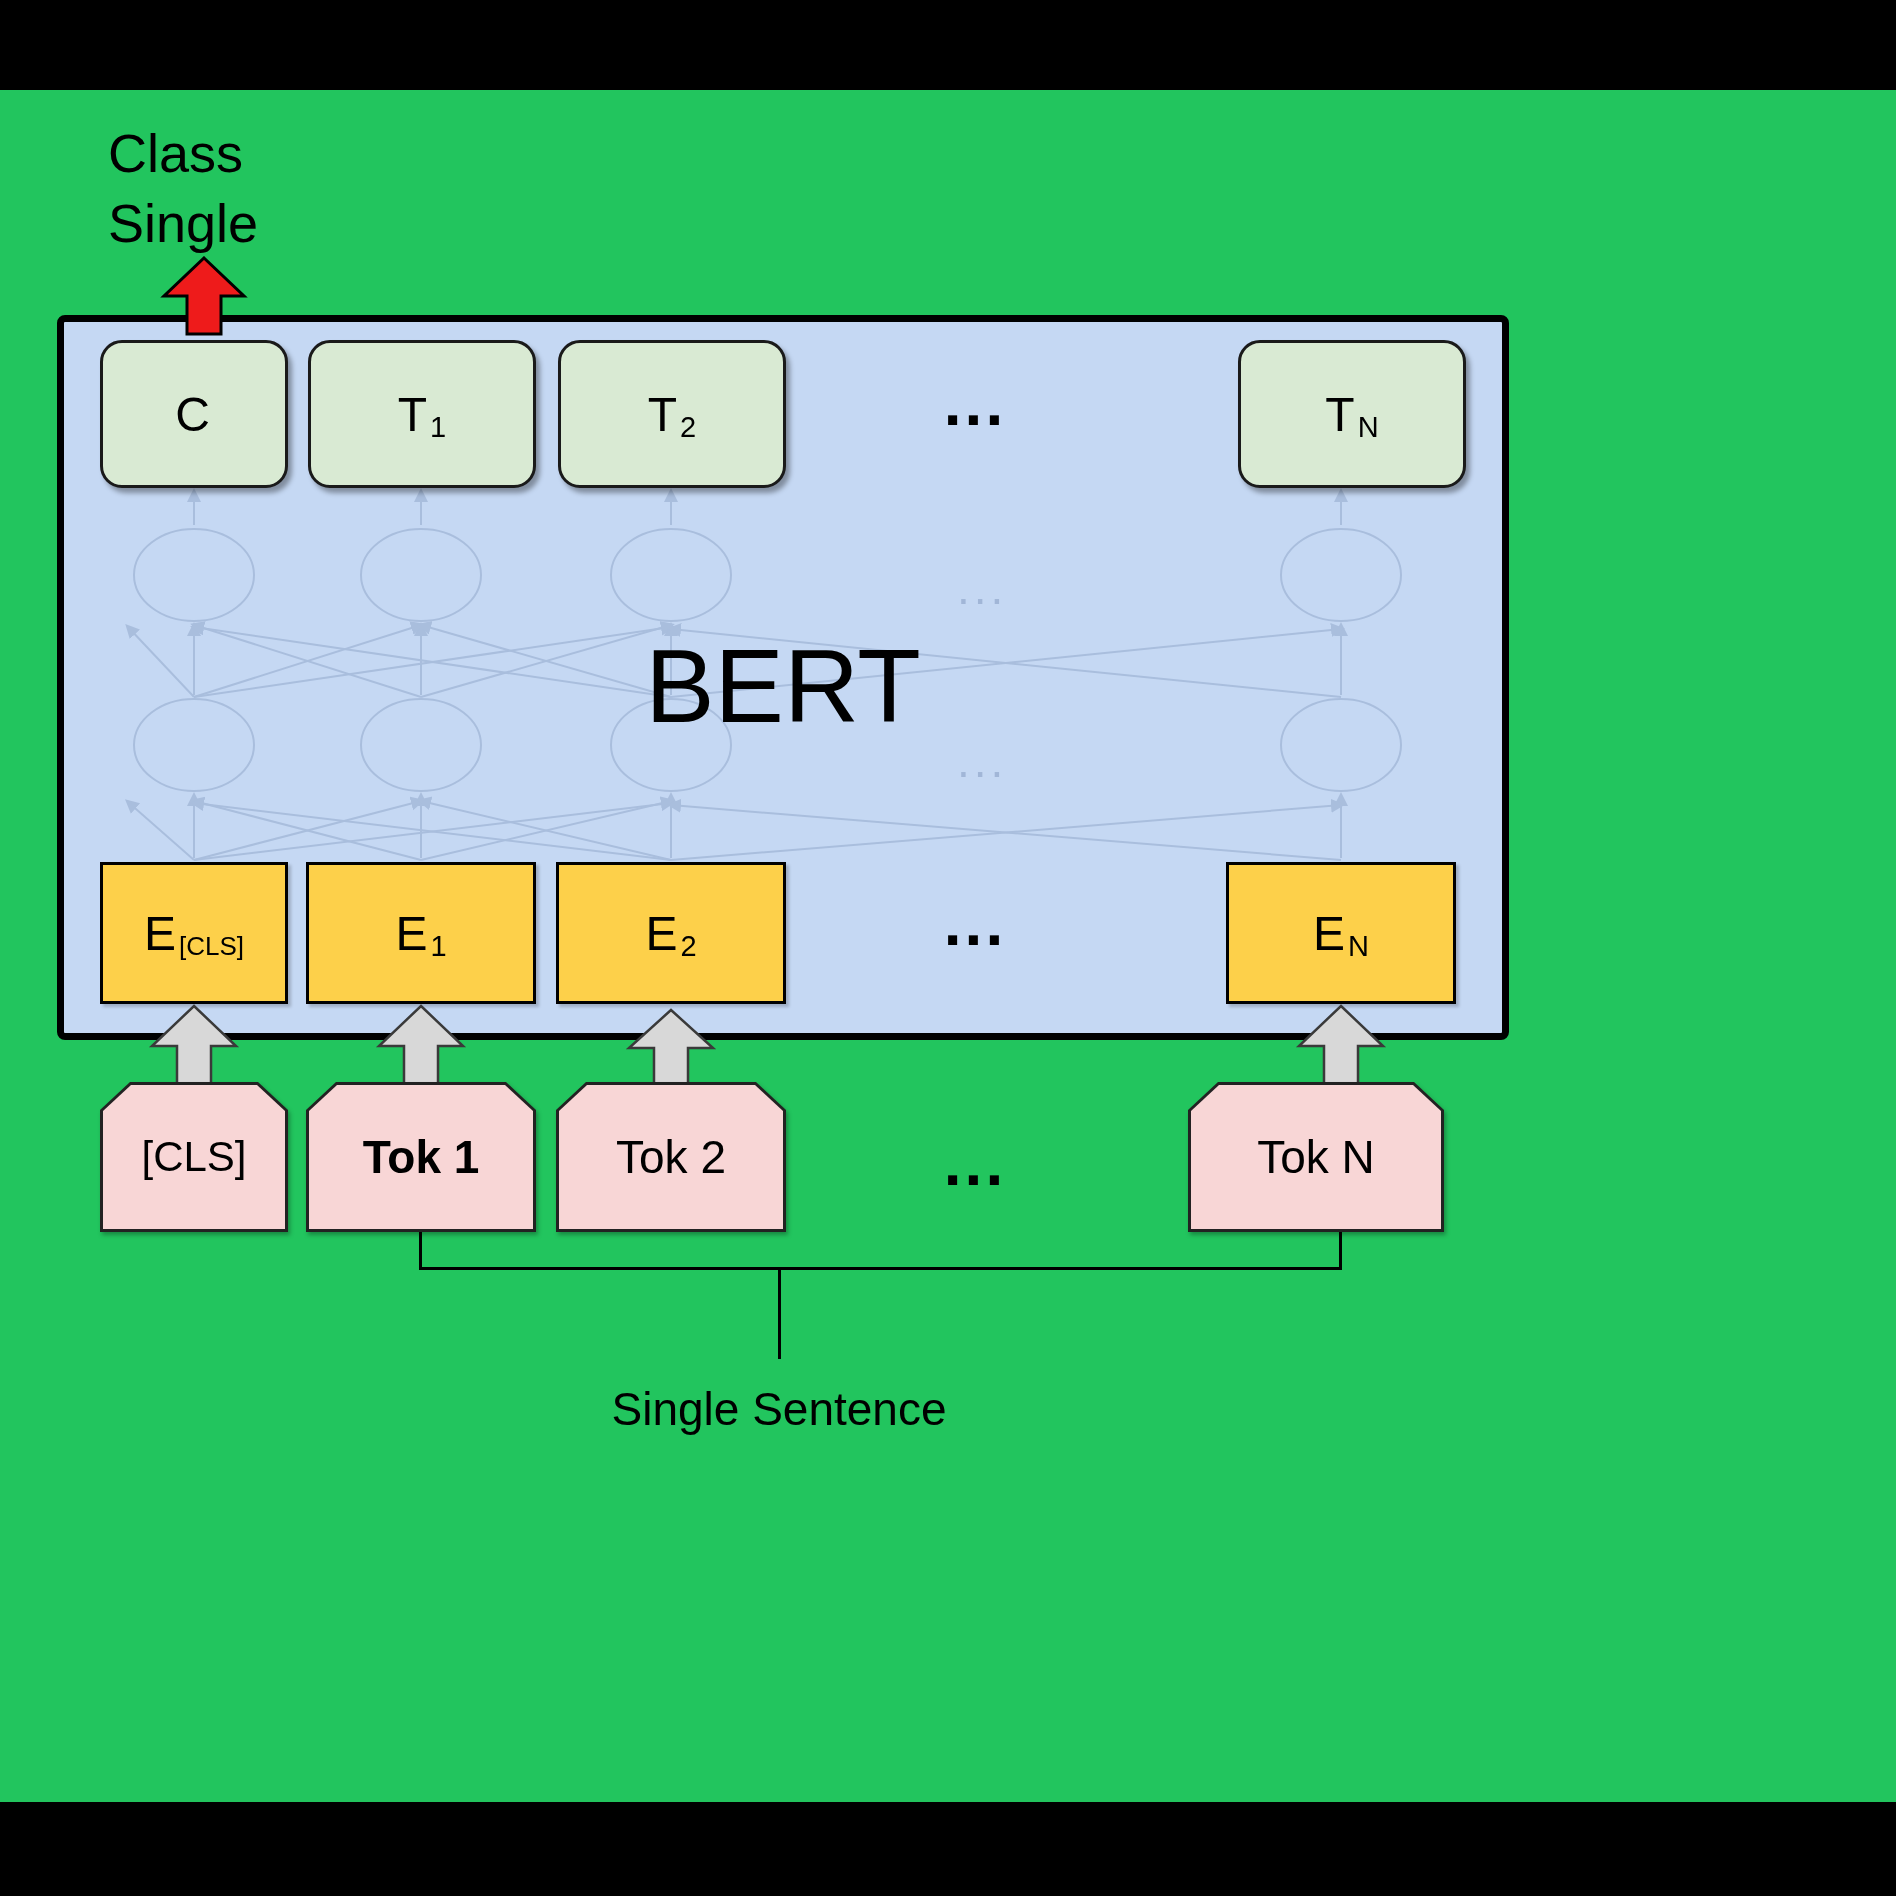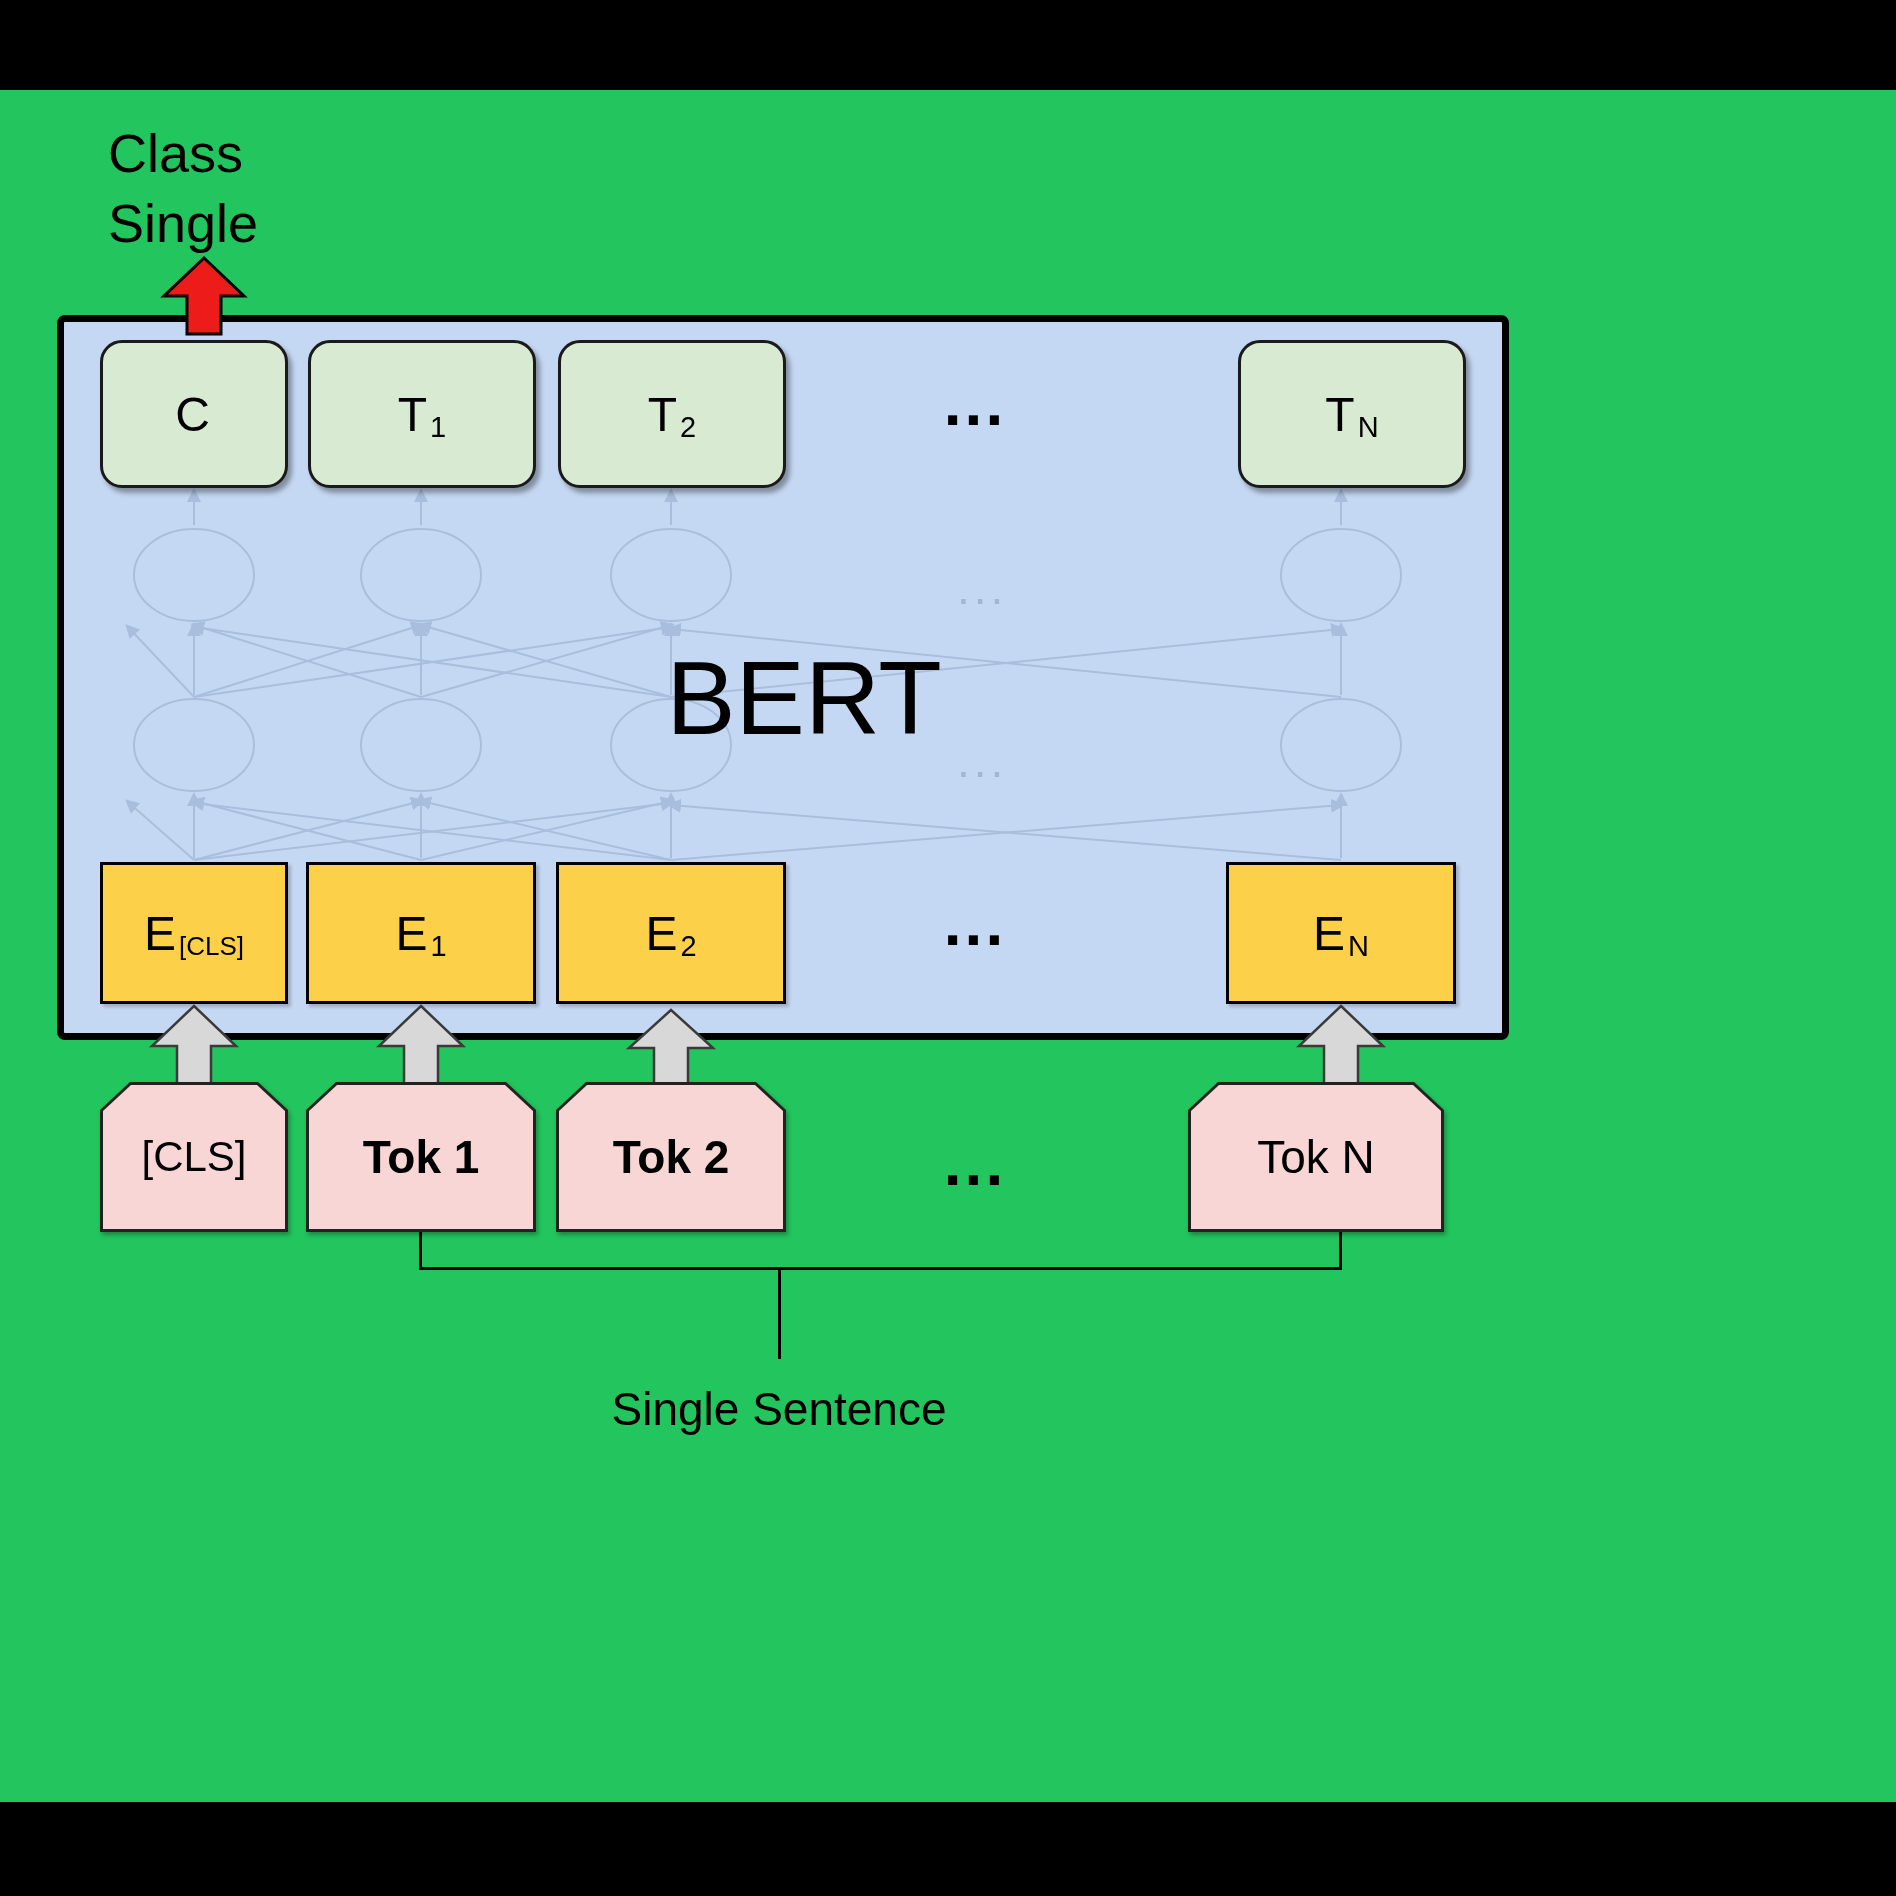--- a/index.html
+++ b/index.html
@@ -11,22 +11,22 @@
   .bar-top { top:0; height:90px; }
   .bar-bottom { top:1802px; height:94px; }
 
   .class-label { position:absolute; left:108px; top:118px; font-size:54px; line-height:70px; }
 
   .red-arrow { position:absolute; left:160px; top:256px; }
 
   .bert-box { position:absolute; left:57px; top:315px; width:1452px; height:725px;
               background:#c5d8f3; border:7px solid #000; border-radius:8px; }
   .nn { position:absolute; inset:0; width:100%; height:100%; }
-  .bert-title { position:absolute; top:320px; left:0; width:100%; text-align:center;
-                font-size:104px; line-height:112px;margin-left:21px; }
+  .bert-title { position:absolute; top:308px; left:0; width:100%; text-align:center;
+                font-size:104px; line-height:112px; }
 
   .tbox { position:absolute; top:340px; height:148px; background:#d9ead3;
           border:3px solid #1a1a1a; border-radius:22px;
           box-shadow:4px 5px 5px rgba(0,0,0,0.35);
           display:flex; align-items:center; justify-content:center; }
   .ebox { position:absolute; top:862px; height:142px; background:#fdd04a;
           border:3px solid #000; box-shadow:3px 3px 3px rgba(0,0,0,0.2);
           display:flex; align-items:center; justify-content:center; }
   .main { font-size:48px; }
   .sub  { font-size:29px; position:relative; top:13px; margin-left:3px; }
@@ -177,21 +177,21 @@
   <div class="pbox" style="left:100px; width:188px;">
     <div class="pbox-border"></div>
     <div class="pbox-fill"></div>
     <div class="pbox-label" style="font-size:42px;">[CLS]</div>
   </div>
   <div class="pbox" style="left:306px; width:230px;font-weight:bold;">
     <div class="pbox-border"></div>
     <div class="pbox-fill"></div>
     <div class="pbox-label">Tok 1</div>
   </div>
-  <div class="pbox" style="left:556px; width:230px;font-weight:bold;">
+  <div class="pbox" style="left:556px; width:230px;">
     <div class="pbox-border"></div>
     <div class="pbox-fill"></div>
     <div class="pbox-label">Tok 2</div>
   </div>
   <div class="dots" style="left:910px; top:1118px; height:90px; line-height:90px;">...</div>
   <div class="pbox" style="left:1188px; width:256px;">
     <div class="pbox-border"></div>
     <div class="pbox-fill"></div>
     <div class="pbox-label">Tok N</div>
   </div>

